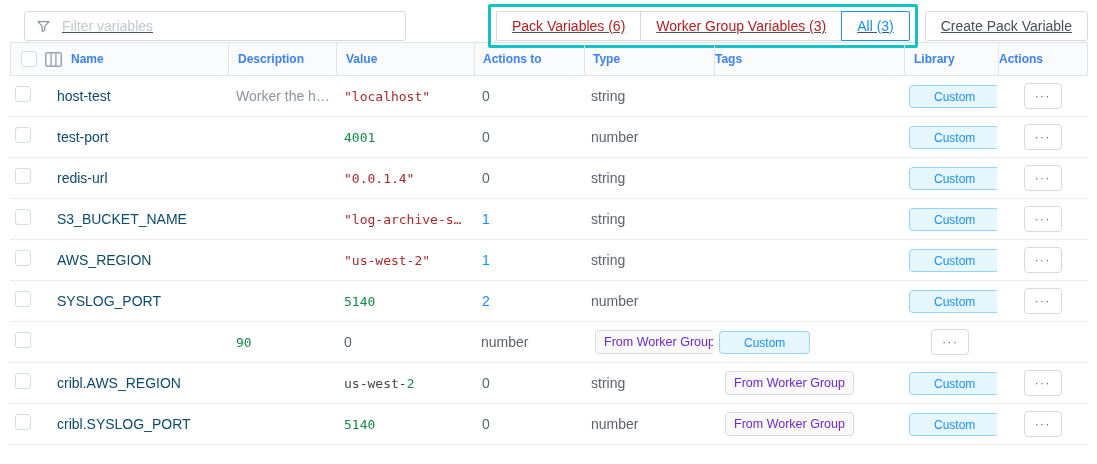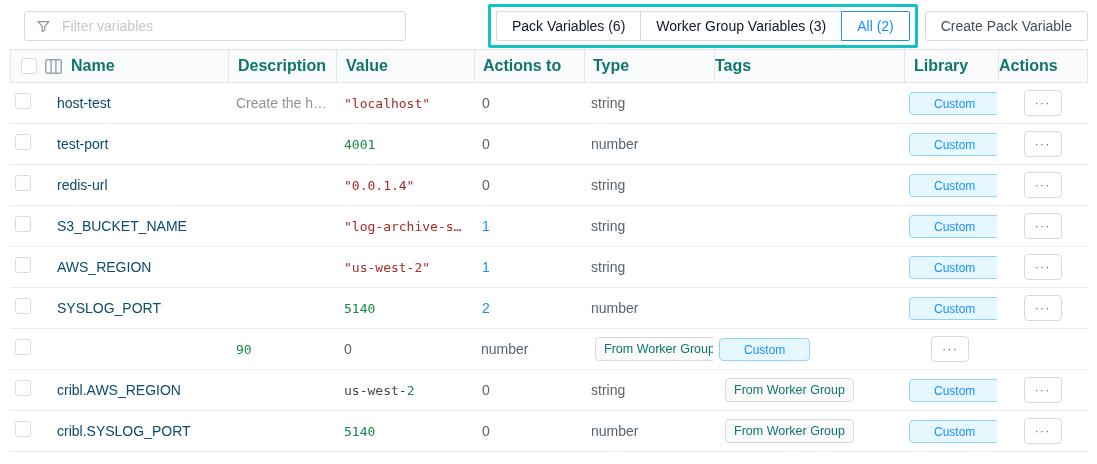--- a/index.html
+++ b/index.html
@@ -7,21 +7,21 @@
   body {
     width: 1097px; height: 464px; overflow: hidden;
     background: #ffffff;
     font-family: "Liberation Sans", sans-serif;
     color: #4a545e;
   }
 
   
   .topbar {
     display: flex; justify-content: space-between; align-items: flex-start;
-    padding: 11px 9px 0 24px; height: 48px;
+    padding: 11px 9px 0 24px; height: 41px; text-decoration: underline;
   }
   .filter-box {
     width: 382px; height: 30px;
     border: 1px solid #d9d9d9; border-radius: 3px; background: #fff;
     display: flex; align-items: center; gap: 9px; padding: 0 11px;
   }
   .filter-box input {
     border: none; outline: none; flex: 1; font-size: 14px;
     font-family: "Liberation Sans", sans-serif; color: #4a545e; background: transparent;
   }
@@ -29,21 +29,21 @@
 
   .topbar-right { display: flex; align-items: flex-start; margin-top: -7px; }
   .tab-highlight {
     border: 3px solid var(--accent-teal, #13c2c2);
     padding: 4px 5px; display: flex; border-radius: 2px;
   }
   .tab-group { display: flex; }
   .tab-btn {
     height: 30px; padding: 0 15px; background: #fff;
     border: 1px solid #d9d9d9; margin-left: -1px;
-    font-size: 14px; color: #0f172a; cursor: pointer; white-space: nowrap;
+    font-size: 14px; color: #b91c1c; cursor: pointer; white-space: nowrap;
     font-family: "Liberation Sans", sans-serif; position: relative;
   }
   .tab-btn:first-child { margin-left: 0; border-radius: 2px 0 0 2px; }
   .tab-btn:last-child { border-radius: 0 2px 2px 0; }
   .tab-btn.selected { color: var(--link-blue, #1890ff); border-color: var(--link-blue, #1890ff); z-index: 1; }
   .create-btn {
     height: 30px; margin-left: 7px; margin-top: 7px; padding: 0 15px;
     border: 1px solid #d9d9d9; border-radius: 3px; background: #fff;
     font-size: 14px; color: #454f59; cursor: pointer; white-space: nowrap;
     font-family: "Liberation Sans", sans-serif;
@@ -55,21 +55,21 @@
     display: grid;
     grid-template-columns: 30px 187px 108px 138px 110px 130px 190px 94px auto;
   }
   .thead {
     height: 34px; background: #fafbfc;
     border: 1px solid #e1e5e9;
     align-items: stretch;
   }
   .thead .hcell {
     display: flex; align-items: center;
-    font-size: 16px; font-weight: 700; color: #0f766e;
+    font-size: 12px; font-weight: 700; color: #3b82f6;
   }
   .hcell.sep { border-left: 1px solid #e1e5e9; }
   .hcell-select { padding-left: 5px; }
   .hcell-name { gap: 9px; padding-left: 4px; }
   .pad9 { padding-left: 9px; }
   .pad8 { padding-left: 8px; }
   .pad12 { }
 
   .trow {
     height: 41px; align-items: center;
@@ -86,21 +86,21 @@
   .cell-value { padding-left: 9px; font-family: "DejaVu Sans Mono", monospace; font-size: 13px; }
   .vp-string { color: var(--string-red, #a82a2a); }
   .vp-number { color: var(--number-green, #148b47); }
   .vp-plain  { color: #3f4952; }
   .cell-applied { padding-left: 9px; font-size: 14px; color: #5a646e; }
   .cell-applied .applied.link { color: var(--link-blue, #1890ff); cursor: pointer; }
   .cell-type { padding-left: 8px; font-size: 14px; color: #5a646e; }
   .cell-tags { padding-left: 12px; }
   .tag {
     display: inline-block; border: 1px solid #d9d9d9; background: #fafafa;
-    color: #0f766e; font-size: 12.5px; line-height: 1; padding: 5px 8px 4px;
+    color: #6d28d9; font-size: 12.5px; line-height: 1; padding: 5px 8px 4px;
     border-radius: 4px;
   }
   .cell-library { padding-left: 6px; }
   .badge {
     display: inline-block; font-size: 12px; line-height: 1;
     padding: 5px 24px 4px; border-radius: 4px;
     background: var(--badge-bg, #e6f7ff);
     border: 1px solid var(--badge-border, #91d5ff);
     color: var(--link-blue, #1890ff);
   }
@@ -125,21 +125,21 @@
         </svg>
       </span>
       <input type="text" placeholder="Filter variables" style="">
     </div>
 
     <div class="topbar-right">
       <div class="tab-highlight">
         <div class="tab-group">
           <button class="tab-btn">Pack Variables (6)</button>
           <button class="tab-btn">Worker Group Variables (3)</button>
-          <button class="tab-btn selected">All (2)</button>
+          <button class="tab-btn selected">All (3)</button>
         </div>
       </div>
       <button class="create-btn">Create Pack Variable</button>
     </div>
   </div>
 
   <div class="vtable">
     <div class="thead">
       <div class="hcell hcell-select">
         <span class="checkbox"></span>
@@ -161,21 +161,21 @@
       <div class="hcell sep pad12">Tags</div>
       <div class="hcell sep pad9">Library</div>
       <div class="hcell sep pad12">Actions</div>
     </div>
     <div class="tbody">
   <div class="trow">
     <div class="cell">
       <span class="checkbox"></span>
     </div>
     <div class="cell cell-name">host-test</div>
-    <div class="cell cell-desc">Create the h…</div>
+    <div class="cell cell-desc">Worker the h…</div>
     <div class="cell cell-value"><span class="vp-string">"localhost"</span></div>
     <div class="cell cell-applied">
       <span class="applied">0</span>
     </div>
     <div class="cell cell-type">string</div>
     <div class="cell cell-tags"></div>
     <div class="cell cell-library">
       <span class="badge">Custom</span>
     </div>
     <div class="cell cell-actions">

